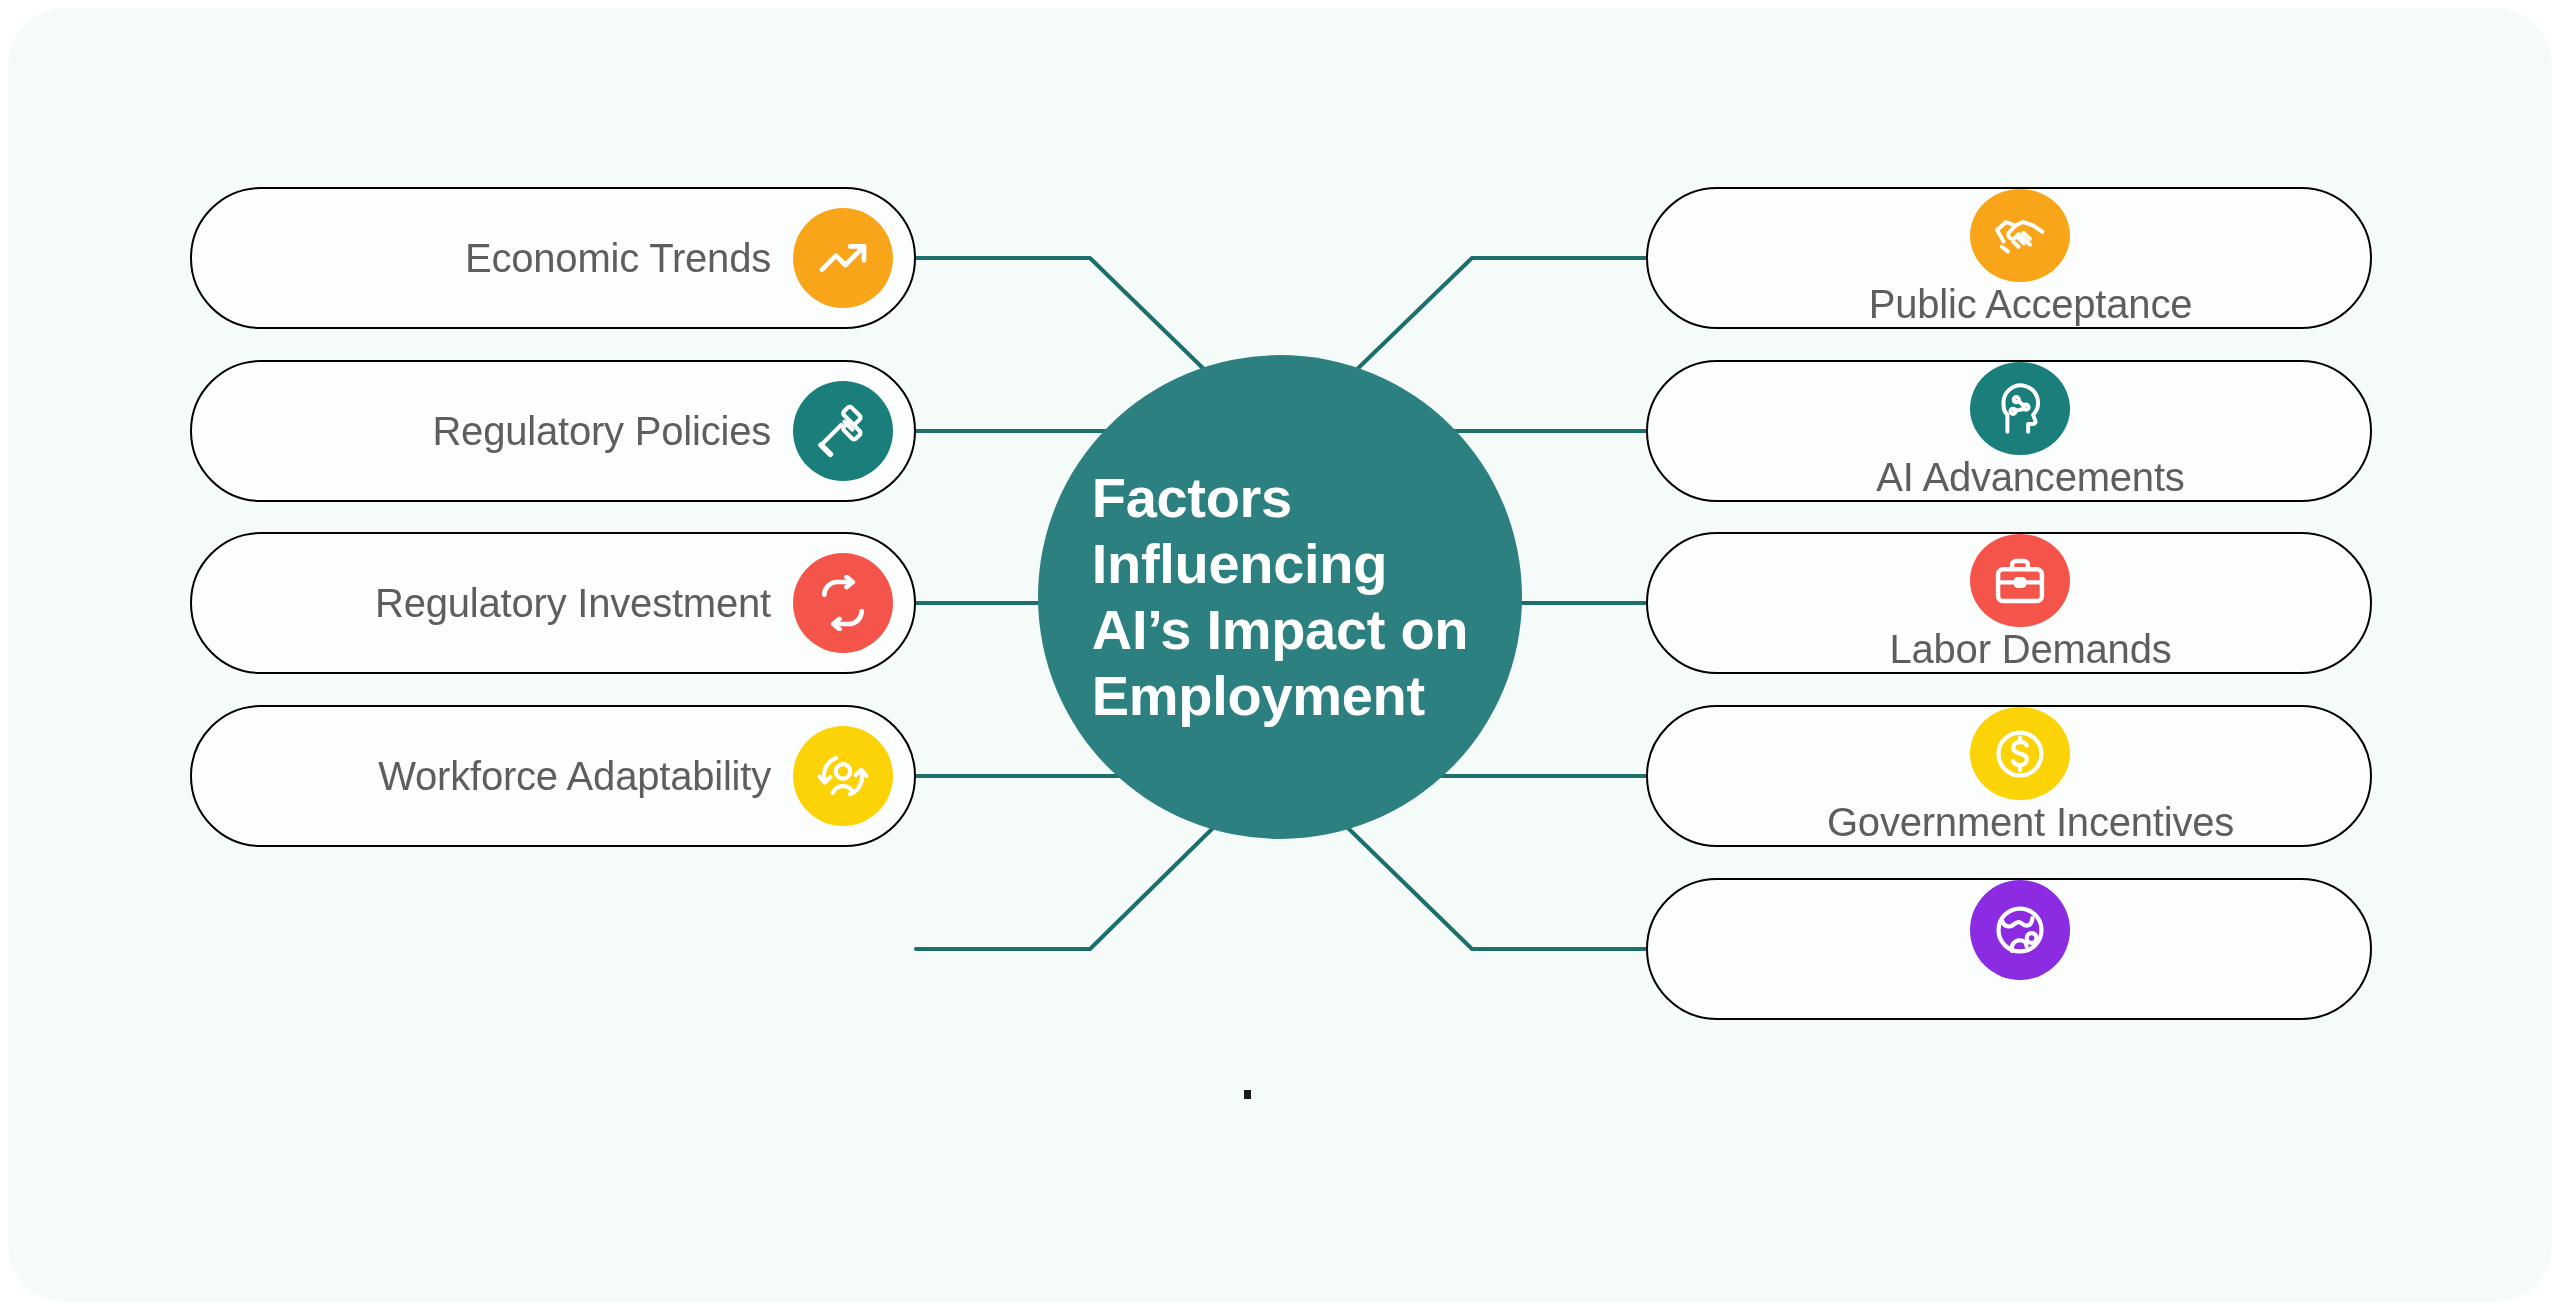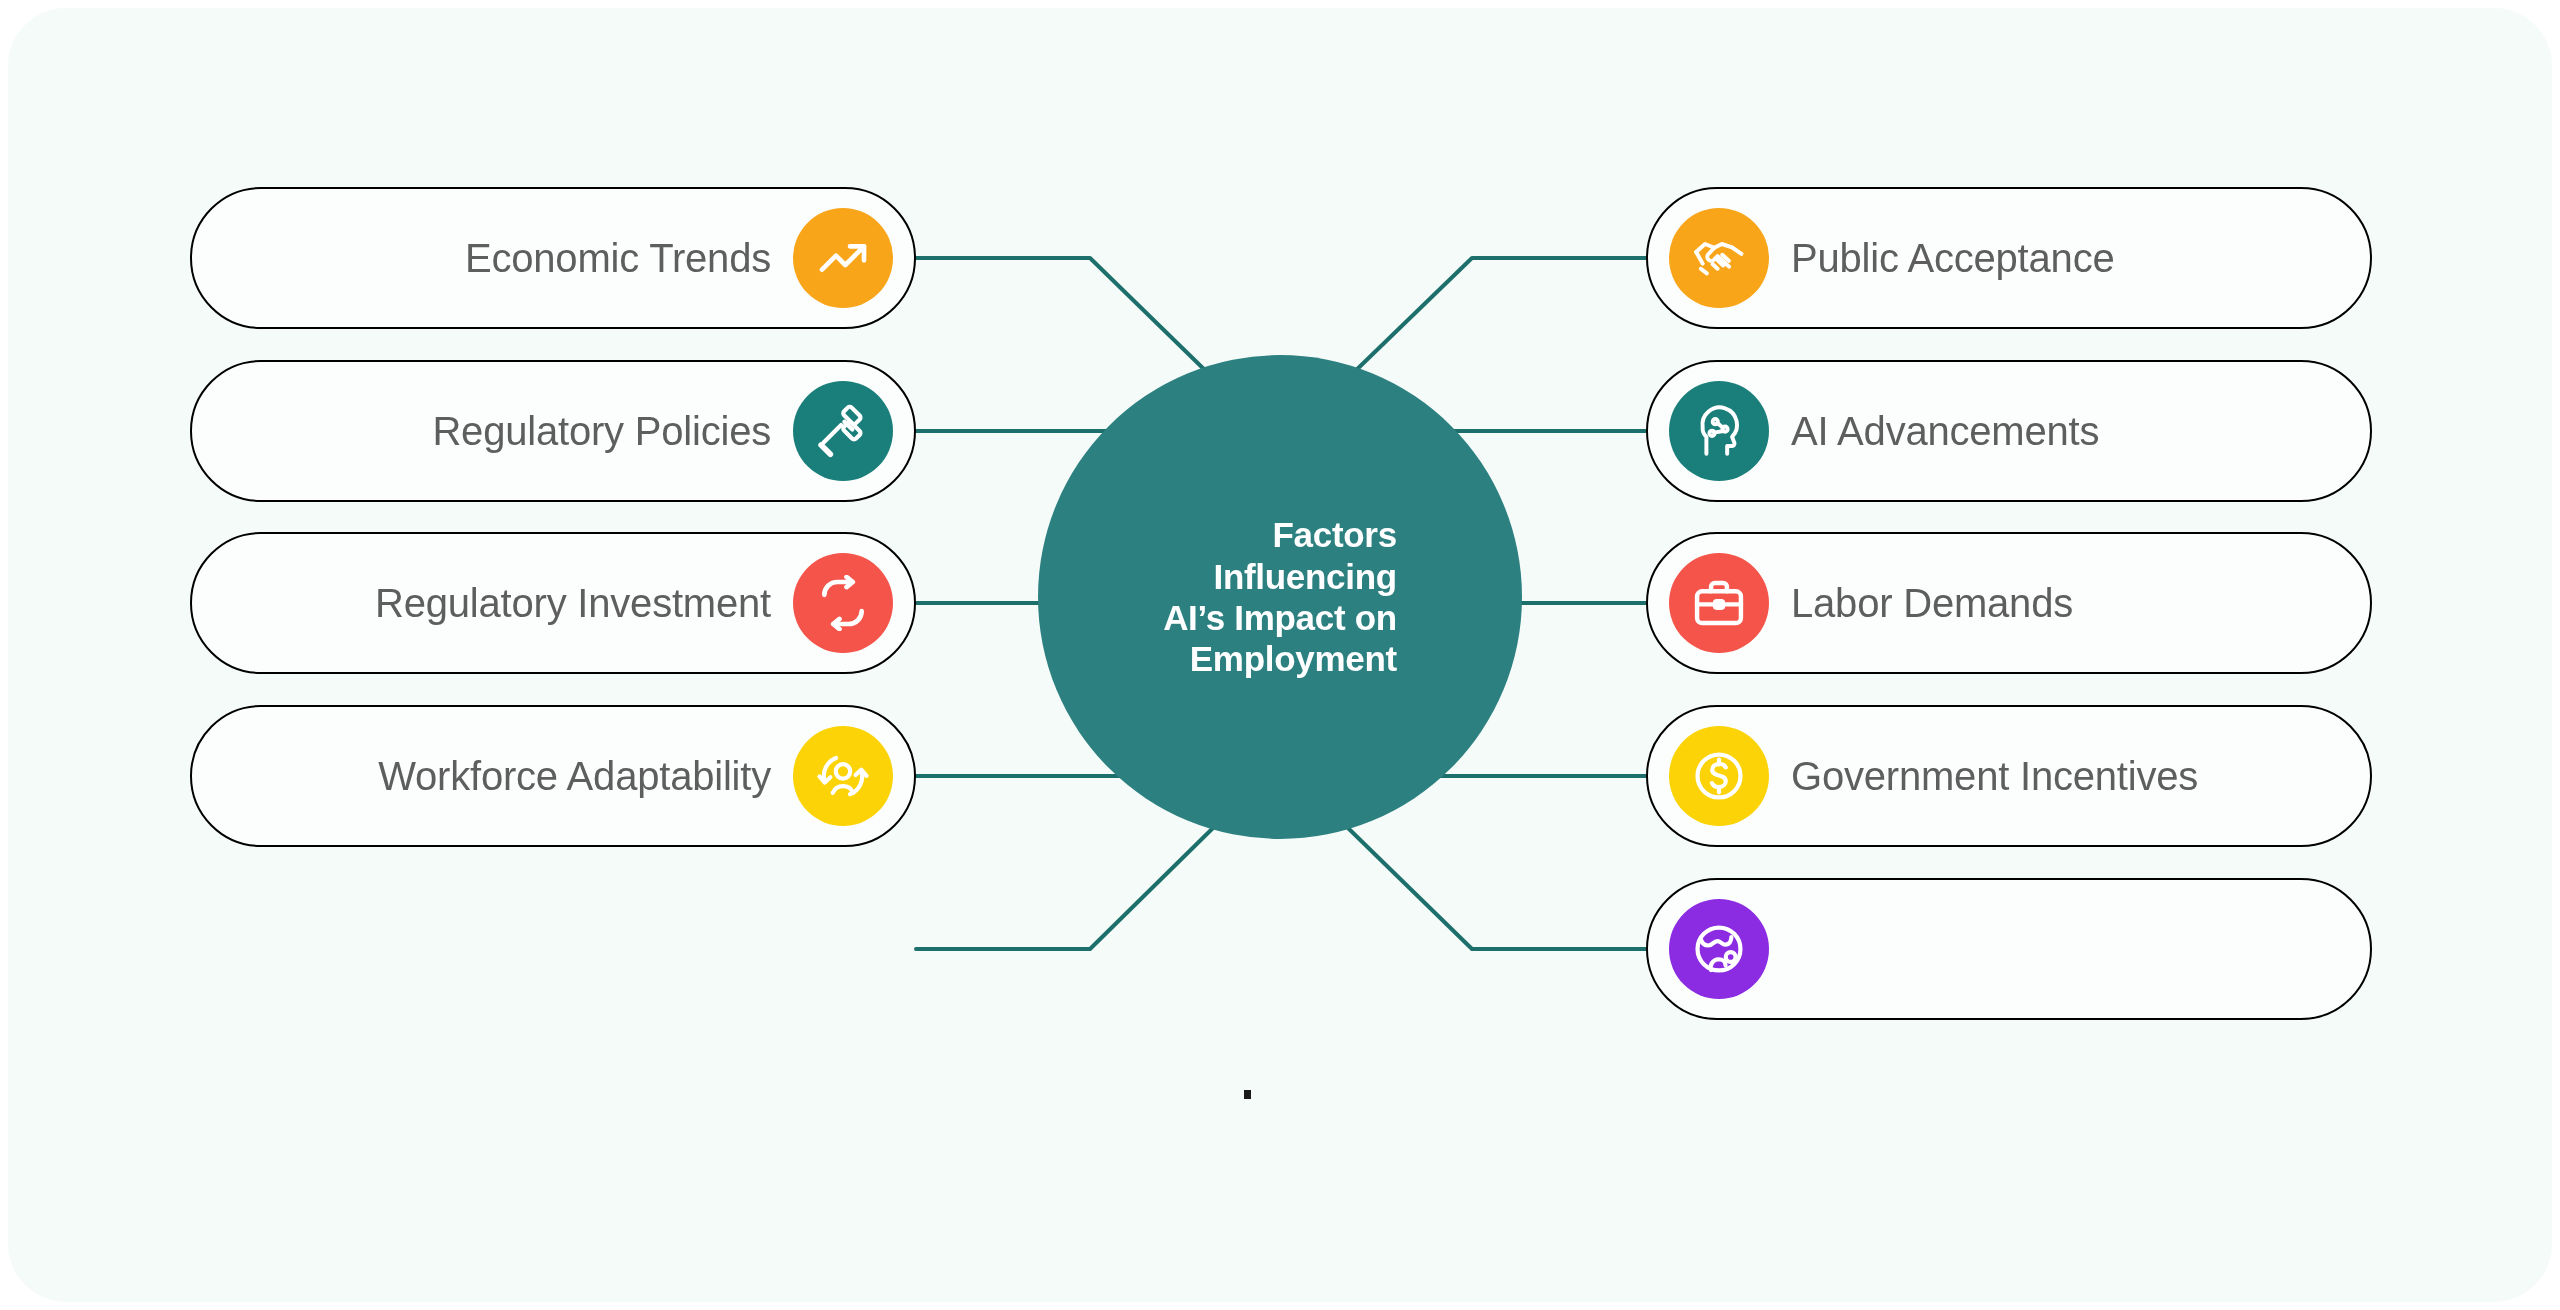--- a/index.html
+++ b/index.html
@@ -49,24 +49,24 @@
     width: 484px;
     height: 484px;
     border-radius: 50%;
     background: #2d8080;
     display: flex;
     align-items: center;
     justify-content: center;
   }
   .hub-label {
     color: #ffffff;
-    font-size: 35px;
+    font-size: 56px;
     font-weight: bold;
     line-height: 1.18;
-    text-align: right;
+    text-align: left;
     letter-spacing: -0.3px;
     padding: 0 26px;
     white-space: pre-line;
   }
 
   
   .card {
     position: absolute;
     height: 142px;
     background: #fbfefd;
@@ -80,20 +80,21 @@
     left: 190px;
     width: 726px;
     justify-content: flex-end;
     padding-right: 21px;
   }
   .card.right {
     left: 1646px;
     width: 726px;
     justify-content: flex-start;
     padding-left: 21px;
+    flex-direction: column;
   }
   .card-label {
     font-size: 40px;
     color: #5e5e5e;
     white-space: nowrap;
     letter-spacing: -0.2px;
   }
   .card.left .card-label { margin-right: 22px; }
   .card.right .card-label { margin-left: 22px; }
 

